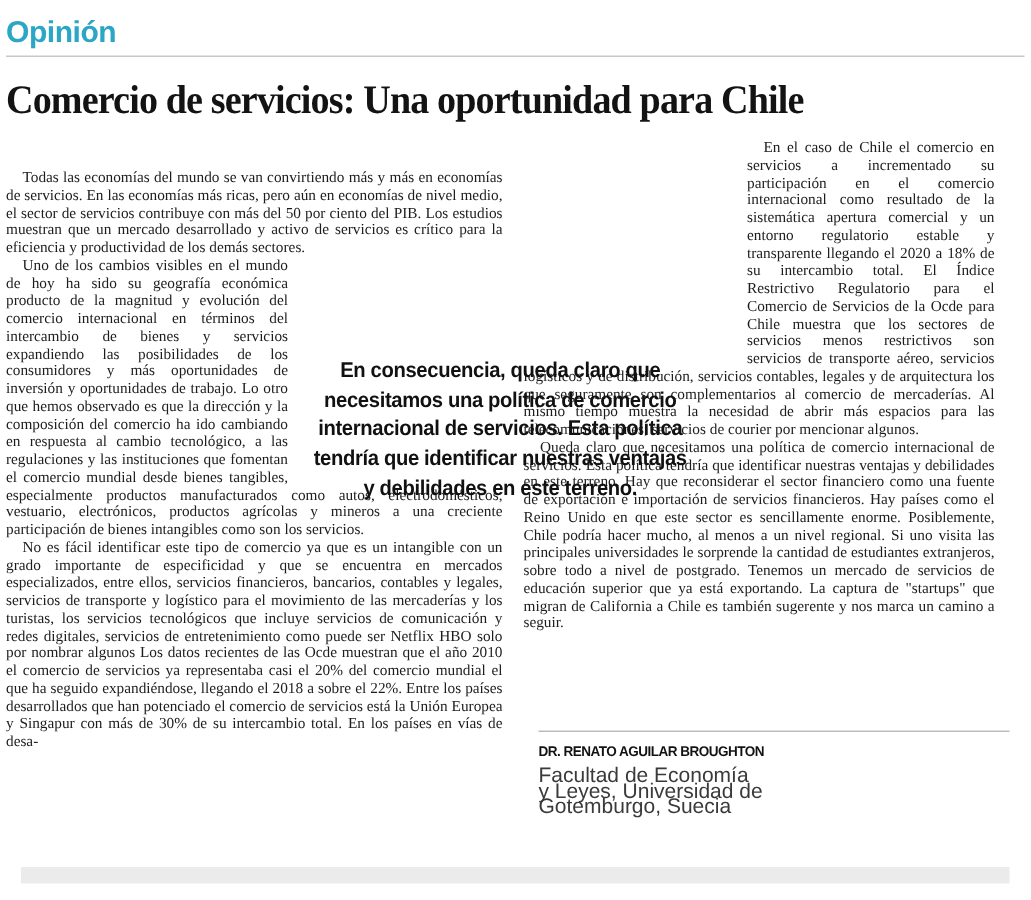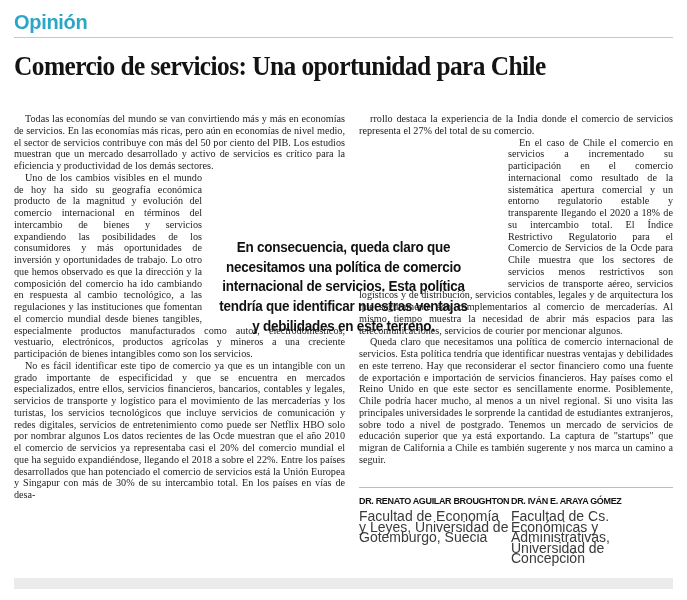--- a/index.html
+++ b/index.html
@@ -13,21 +13,21 @@
     overflow: hidden;
     font-family: "Liberation Serif", "DejaVu Serif", serif;
     color: #1a1a1a;
   }
 
   .page {
     position: relative;
     width: 687px;
     height: 428px;
     box-sizing: border-box;
-    padding: 0 14px;
+    padding: 0 4px;
   }
 
   
   .kicker {
     font-family: "Liberation Sans", "DejaVu Sans", sans-serif;
     font-weight: bold;
     font-size: 20px;
     letter-spacing: -0.3px;
     color: #2ba6c4;
     padding-top: 12px;
@@ -176,39 +176,34 @@
   <div class="body-wrap">
 
     <div class="col col-left">
       <p class="first">Todas las economías del mundo se van convirtiendo más y más en economías de servicios. En las economías más ricas, pero aún en economías de nivel medio, el sector de servicios contribuye con más del 50 por ciento del PIB. Los estudios muestran que un mercado desarrollado y activo de servicios es crítico para la eficiencia y productividad de los demás sectores.</p>
       <div class="shim shim-left"></div>
       <p>Uno de los cambios visibles en el mundo de hoy ha sido su geografía económica producto de la magnitud y evolución del comercio internacional en términos del intercambio de bienes y servicios expandiendo las posibilidades de los consumidores y más oportunidades de inversión y oportunidades de trabajo. Lo otro que hemos observado es que la dirección y la composición del comercio ha ido cambiando en respuesta al cambio tecnológico, a las regulaciones y las instituciones que fomentan el comercio mundial desde bienes tangibles, especialmente productos manufacturados como autos, electrodomésticos, vestuario, electrónicos, productos agrícolas y mineros a una creciente participación de bienes intangibles como son los servicios.</p>
       <p>No es fácil identificar este tipo de comercio ya que es un intangible con un grado importante de especificidad  y que se encuentra en mercados especializados, entre ellos, servicios financieros, bancarios, contables y legales, servicios de transporte y logístico para el movimiento de las mercaderías  y los turistas, los servicios tecnológicos que incluye servicios de comunicación y redes digitales, servicios de entretenimiento como puede ser Netflix HBO solo por nombrar algunos  Los datos recientes de las Ocde muestran que el año 2010 el comercio de servicios ya representaba casi el 20% del comercio mundial el que ha seguido expandiéndose, llegando el 2018 a sobre el 22%. Entre los países desarrollados que han potenciado el comercio de servicios está la Unión Europea y Singapur con más de 30% de su intercambio total.  En los países en vías de desa-</p>
     </div>
 
     <div class="col col-right">
-      <p class="first">rrollo destaca la experiencia de la India donde el comercio de servicios representa el 27% del total de su comercio.</p>
       <div class="shim shim-right"></div>
       <p>En el caso de Chile el comercio en servicios a incrementado su participación en el comercio internacional como resultado de la sistemática apertura comercial y un entorno regulatorio estable y transparente llegando el 2020 a 18% de su intercambio total. El Índice Restrictivo Regulatorio para el Comercio de Servicios de la Ocde para Chile muestra que los sectores de servicios menos restrictivos son servicios de transporte aéreo, servicios logísticos y de distribución, servicios contables, legales y de arquitectura los que seguramente son complementarios al comercio de mercaderías. Al mismo tiempo muestra la necesidad de abrir más espacios para las telecomunicaciones, servicios de courier por mencionar algunos.</p>
       <p>Queda claro que necesitamos una política de comercio internacional de servicios. Esta política tendría que identificar nuestras ventajas y debilidades en este terreno. Hay que reconsiderar el sector financiero como una fuente de exportación e importación de servicios financieros. Hay países como el Reino Unido en que este sector es sencillamente enorme. Posiblemente, Chile podría hacer mucho, al menos a un nivel regional. Si uno visita las principales universidades le sorprende la cantidad de estudiantes extranjeros, sobre todo a nivel de postgrado. Tenemos un mercado de servicios de educación superior que ya está exportando. La captura de "startups" que migran de California a Chile es también sugerente y nos marca un camino a seguir.</p>
     </div>
 
     <div class="pullquote">En consecuencia, queda claro que necesitamos una política de comercio internacional de servicios. Esta política tendría que identificar nuestras ventajas y debilidades en este terreno.</div>
 
   </div>
 
   <div class="bylines">
     <div class="byline-rule"></div>
     <div class="byline-row">
       <div class="byline">
         <div class="byline-name">DR. RENATO AGUILAR BROUGHTON</div>
         <div class="byline-affil">Facultad de Economía y Leyes, Universidad de Gotemburgo, Suecia</div>
       </div>
-      <div class="byline">
-        <div class="byline-name">DR. IVÁN E. ARAYA GÓMEZ</div>
-        <div class="byline-affil">Facultad de Cs. Económicas y Administrativas, Universidad de Concepción</div>
-      </div>
     </div>
   </div>
 
   <div class="footer-band"></div>
 
 </div>
 
 </body></html>

